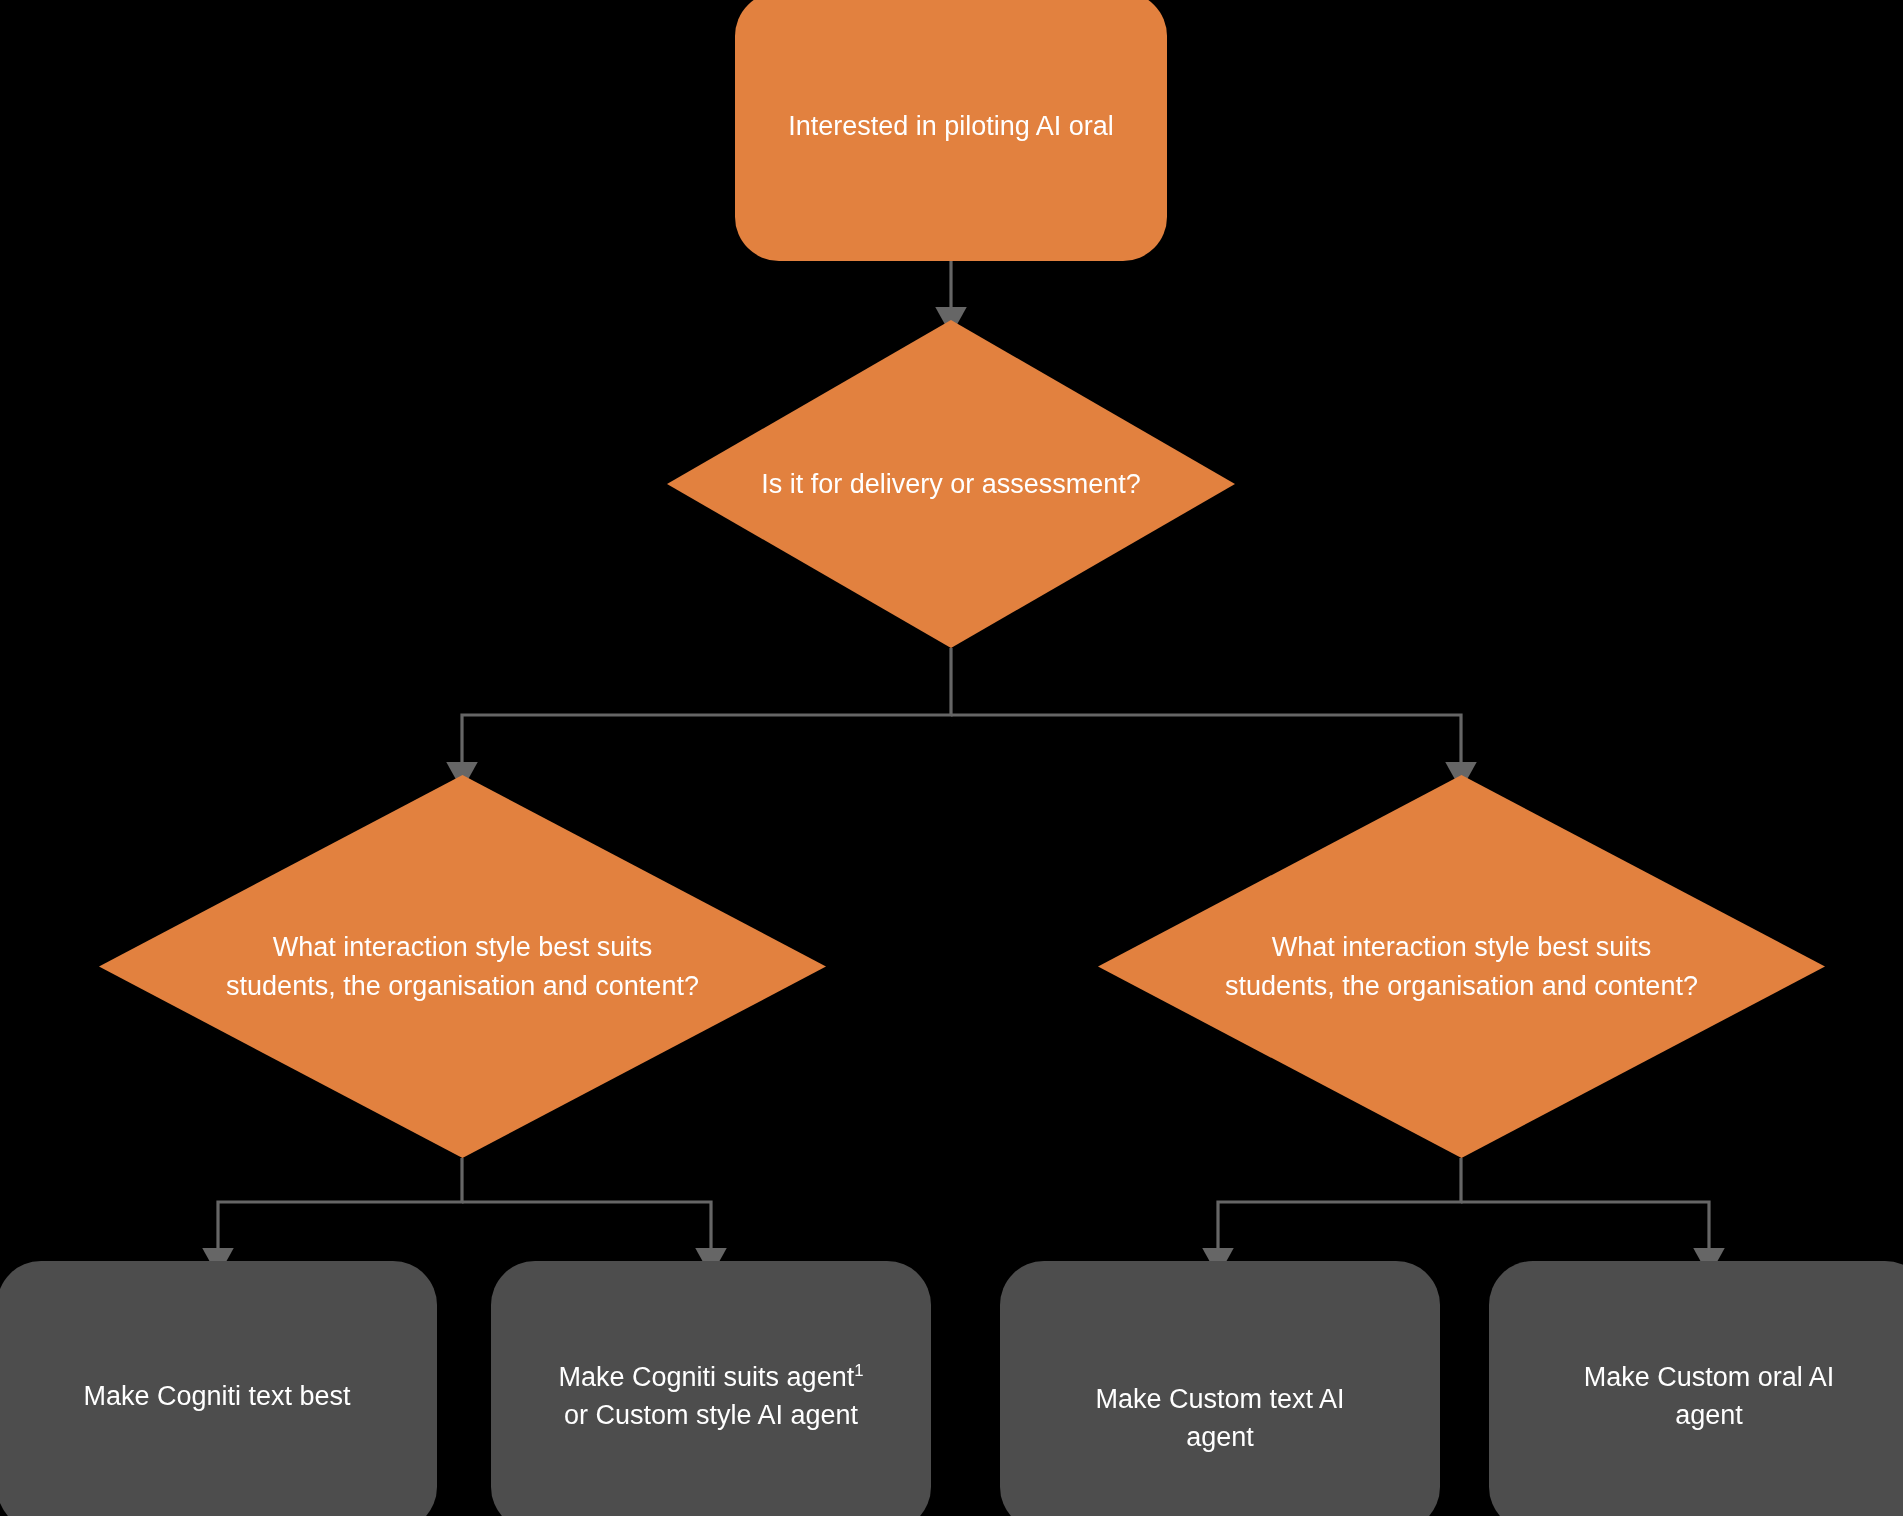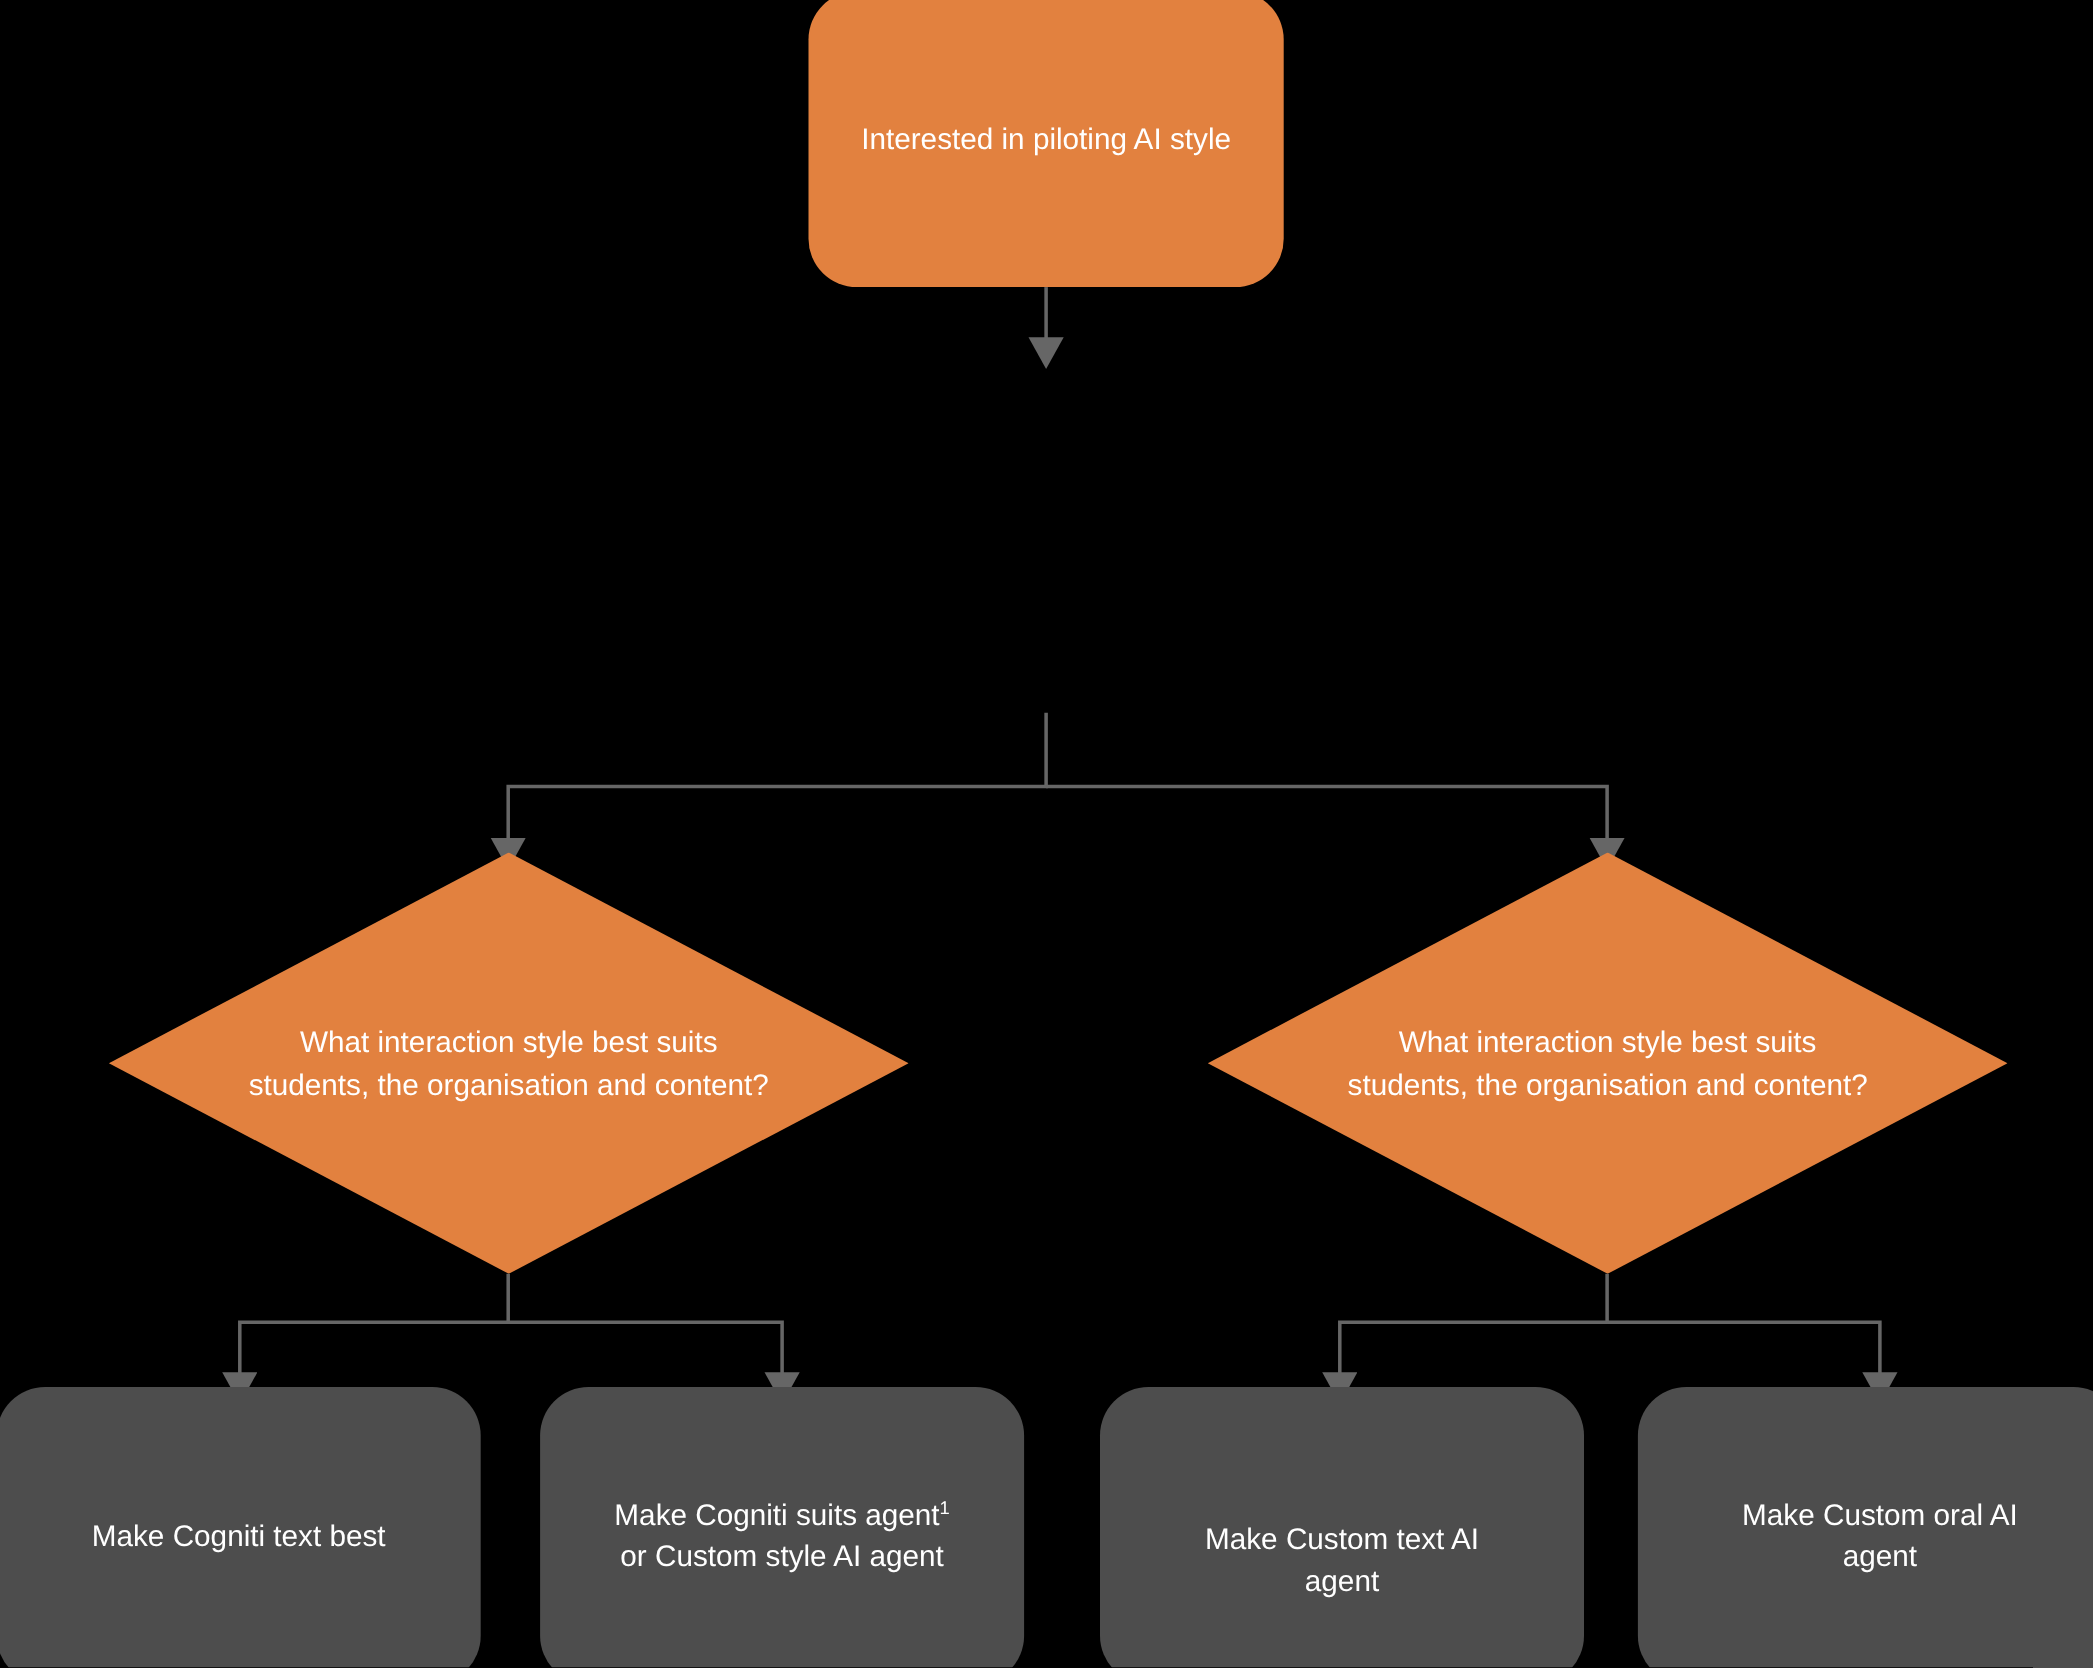--- a/index.html
+++ b/index.html
@@ -100,23 +100,31 @@
 
     <g>
       <path d="M1461,1158 L1461,1202 L1218,1202 L1218,1261" stroke="#666666" stroke-width="3.2" fill="none" marker-end="url(#arrowhead)"></path>
     </g>
     <g>
       <path d="M1461,1202 L1709,1202 L1709,1261" stroke="#666666" stroke-width="3.2" fill="none" marker-end="url(#arrowhead)"></path>
     </g>
   </svg>
 
   <div class="node rrect" style="left:735px; top:-8px; width:432px; height:269px; background:#E2813F; font-size:27px;">
-    <span class="label">Interested in piloting AI style</span>
+    <span class="label">Interested in piloting AI oral</span>
   </div>
 
+  <div class="diamond-wrap" style="left:667px; top:320px; width:568px; height:328px;">
+    <svg class="diamond-shape" viewBox="0 0 568 328" preserveAspectRatio="none" xmlns="http://www.w3.org/2000/svg">
+      <polygon points="284,0 568,164 284,328 0,164" fill="#E2813F"></polygon>
+    </svg>
+    <div class="diamond-text" style="font-size:27px;">
+      <span>Is it for delivery or assessment?</span>
+    </div>
+  </div>
 
   <div class="diamond-wrap" style="left:99px; top:775px; width:727px; height:383px;">
     <svg class="diamond-shape" viewBox="0 0 727 383" preserveAspectRatio="none" xmlns="http://www.w3.org/2000/svg">
       <polygon points="363.5,0 727,191.5 363.5,383 0,191.5" fill="#E2813F"></polygon>
     </svg>
     <div class="diamond-text" style="font-size:27px; padding:0 120px;">
       <span>What interaction style best suits students, the organisation and content?</span>
     </div>
   </div>
 

